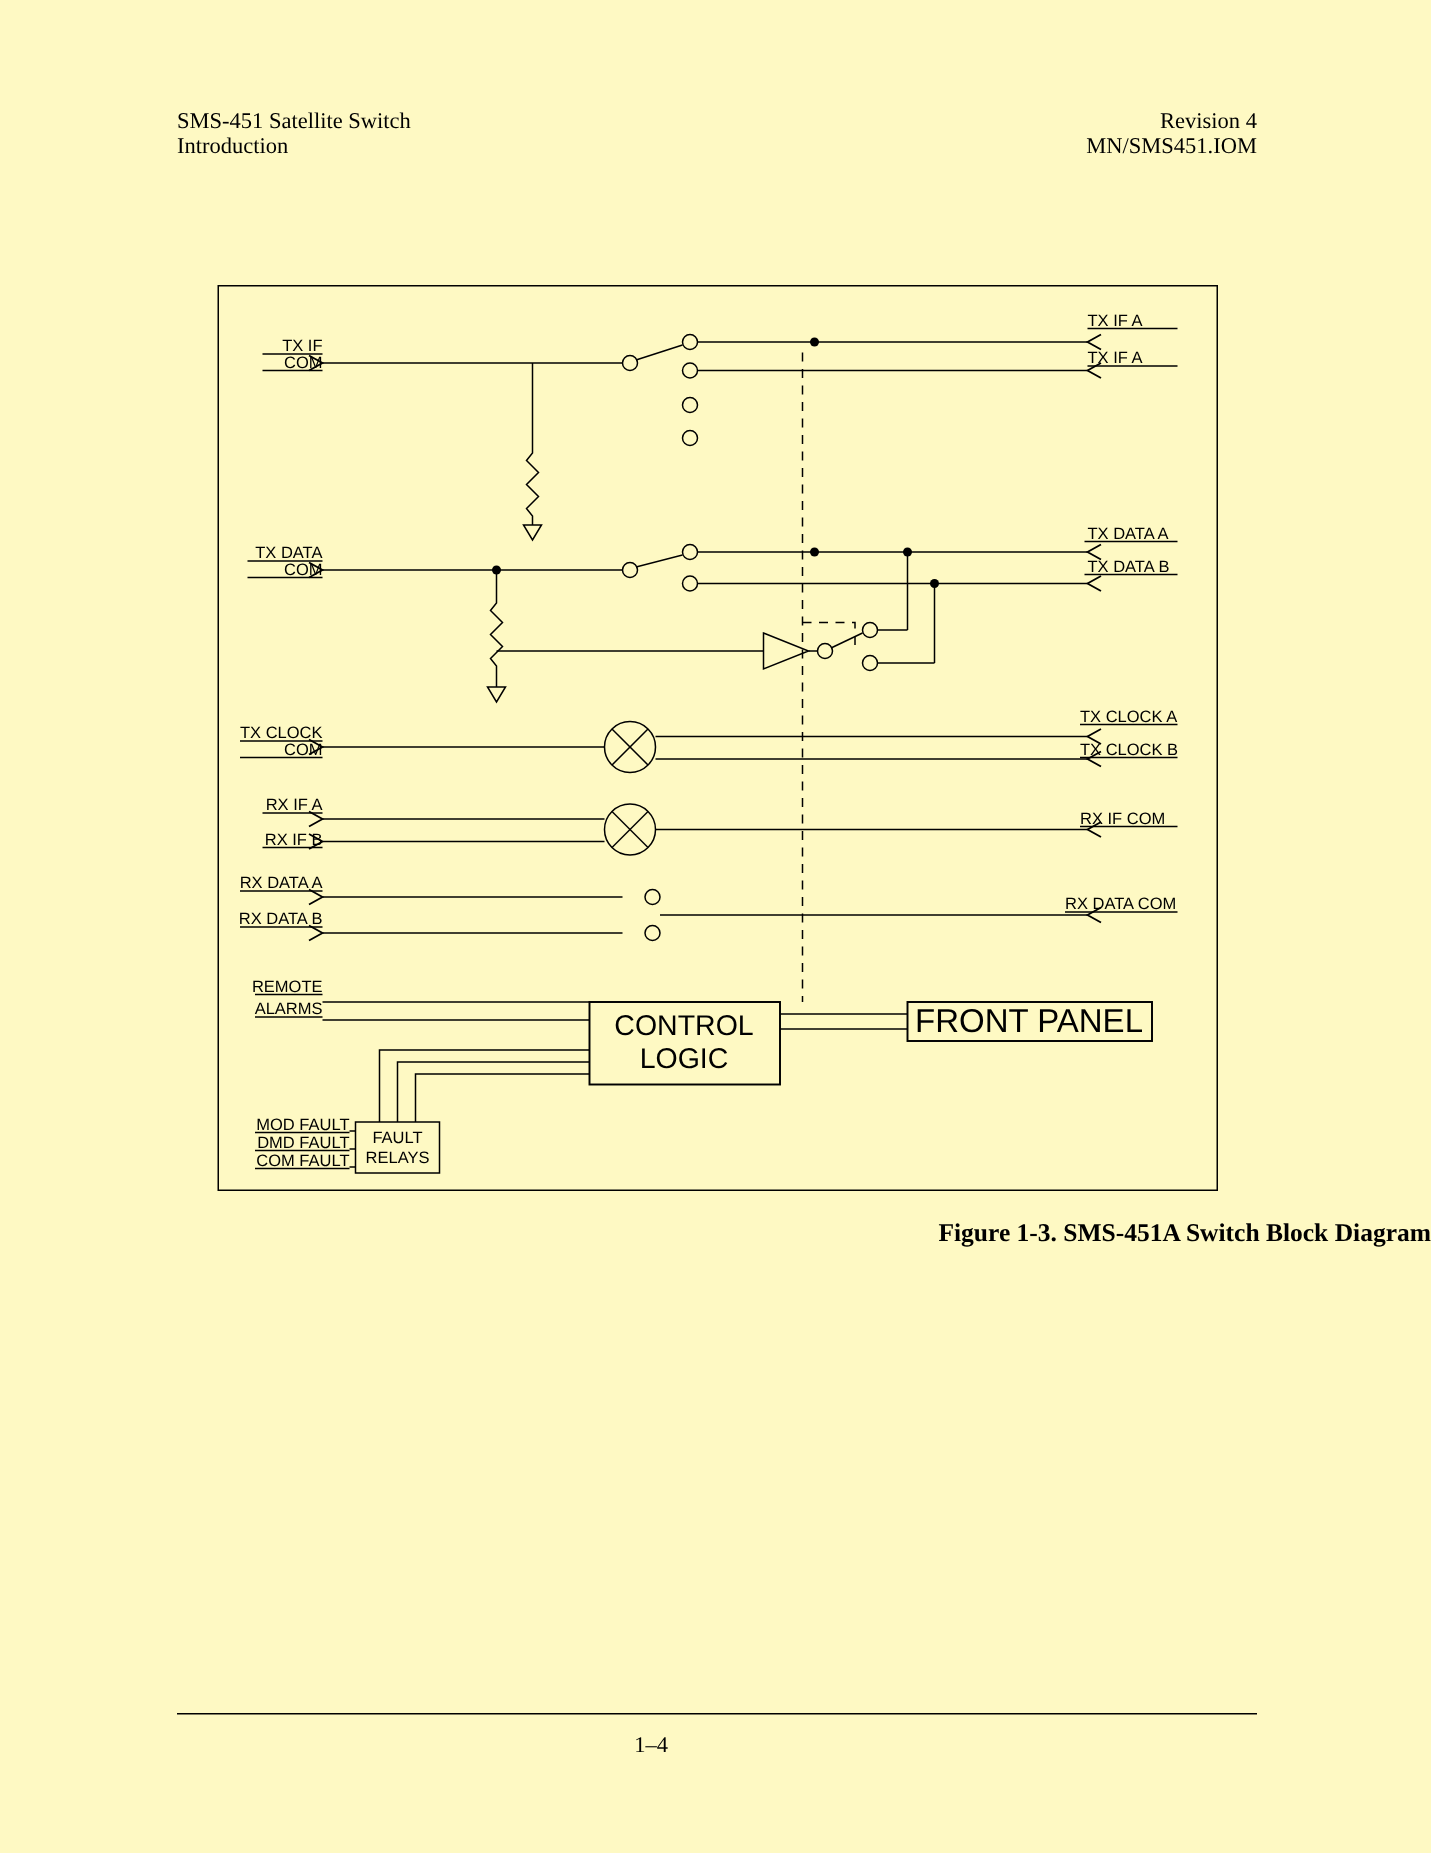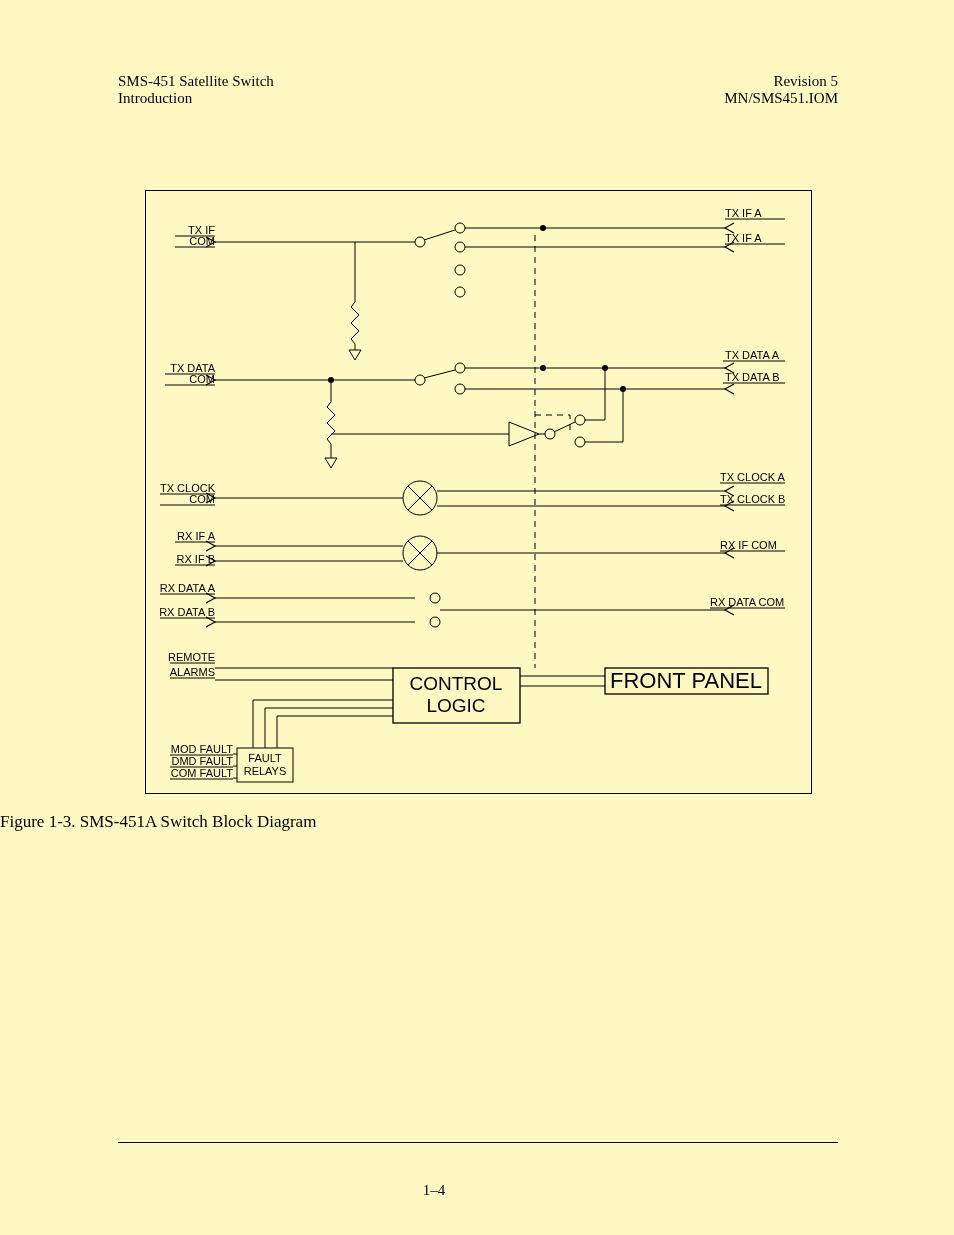--- a/index.html
+++ b/index.html
@@ -3,40 +3,40 @@
 <meta charset="utf-8">
 <style>
   html,body{margin:0;padding:0;background:#fff;font-family:"Times New Roman",Times,serif;}
   .page{width:954px;height:1235px;margin:0 auto;position:relative;background:#fef9c3;box-sizing:border-box;}
   .hdr{position:absolute;top:73px;left:118px;right:116px;font-size:15px;}
   .hdr .l{float:left;text-align:left;}
   .hdr .r{float:right;text-align:right;}
   .body-text{position:absolute;top:139px;left:210px;font-size:17px;}
   .diagram-frame{position:absolute;top:190px;left:145px;width:665px;height:602px;border:1.5px solid #000;}
   .diagram-svg{position:absolute;top:190px;left:145px;}
-  .caption{position:absolute;top:812px;width:954px;text-align:left;font-weight:normal;font-size:17px;}
+  .caption{position:absolute;top:812px;width:954px;text-align:right;font-weight:bold;font-size:17px;}
   .rule{position:absolute;left:118px;right:116px;top:1142px;border-top:1px solid #000;}
-  .pgnum{position:absolute;top:1182px;width:868px;text-align:center;font-size:15px;}
+  .pgnum{position:absolute;top:1156px;width:868px;text-align:center;font-size:15px;}
   
   .lbl{font-family:Arial,Helvetica,sans-serif;font-size:11px;}
   .big{font-family:Arial,Helvetica,sans-serif;font-size:19px;}
   .big2{font-family:Arial,Helvetica,sans-serif;font-size:22px;}
 </style>
 </head>
 <body>
 
 <div class="page">
 
   <div class="hdr">
     <div class="l">
       <span>SMS-451 Satellite Switch</span><br>
       <span>Introduction</span>
     </div>
     <div class="r">
-      <span>Revision 5</span><br>
+      <span>Revision 4</span><br>
       <span>MN/SMS451.IOM</span>
     </div>
   </div>
 
 
   <div class="diagram-frame"></div>
 
   <svg class="diagram-svg" width="665" height="602">
     <defs>
 

